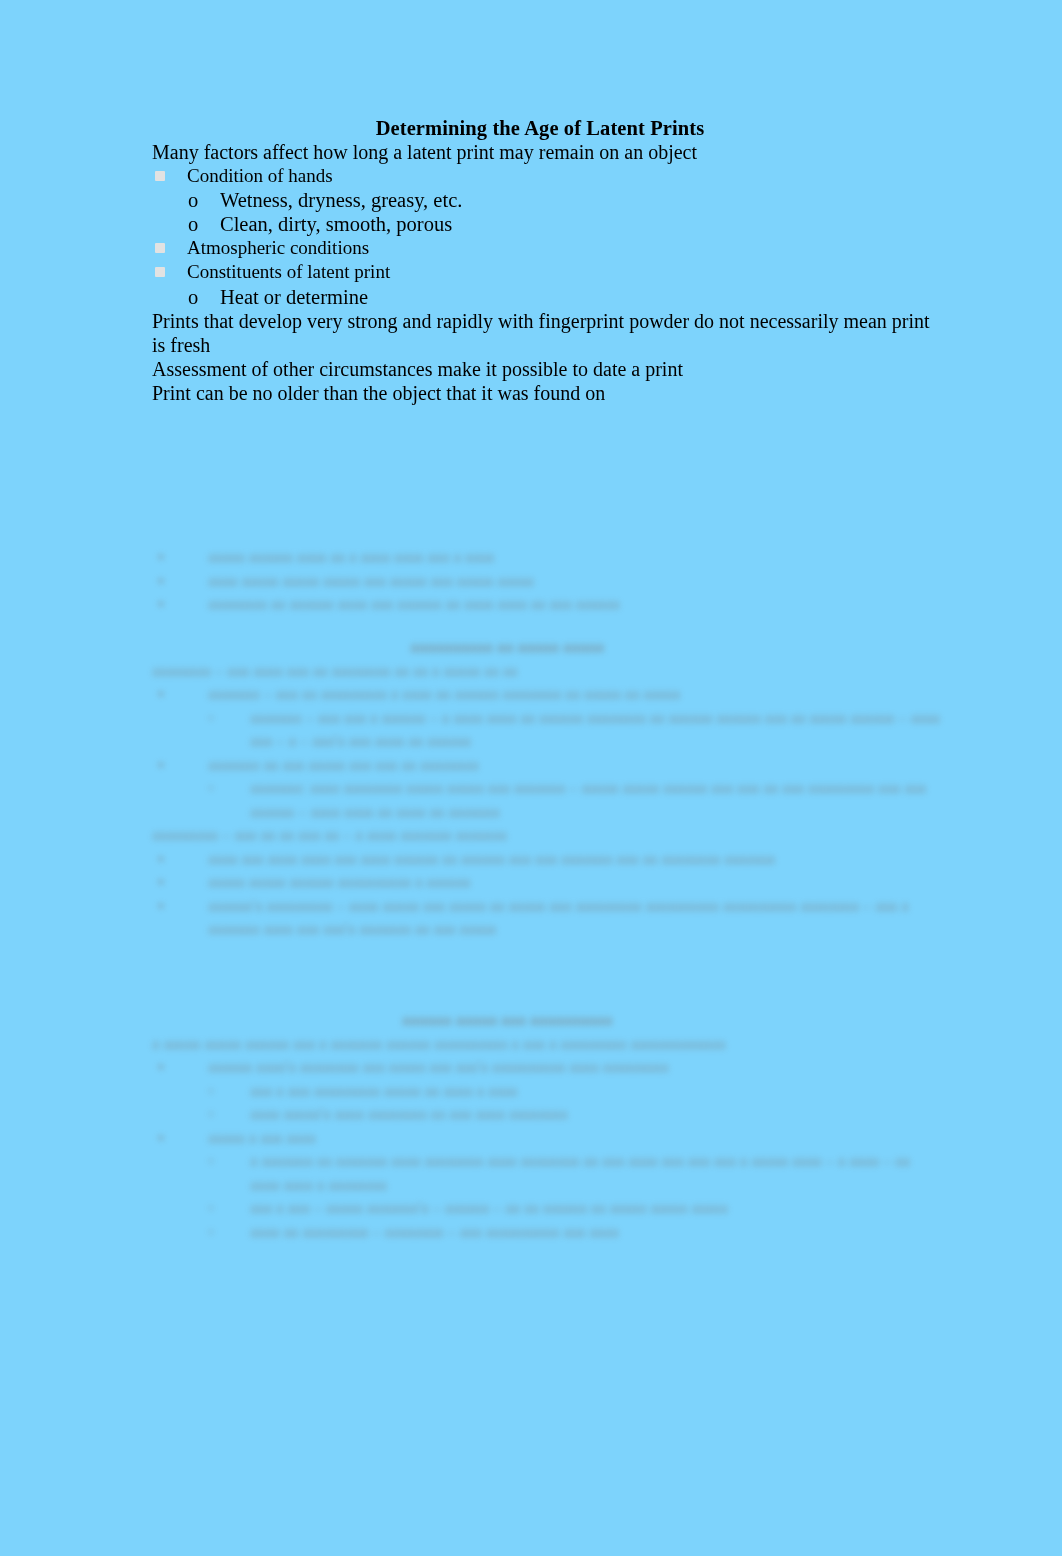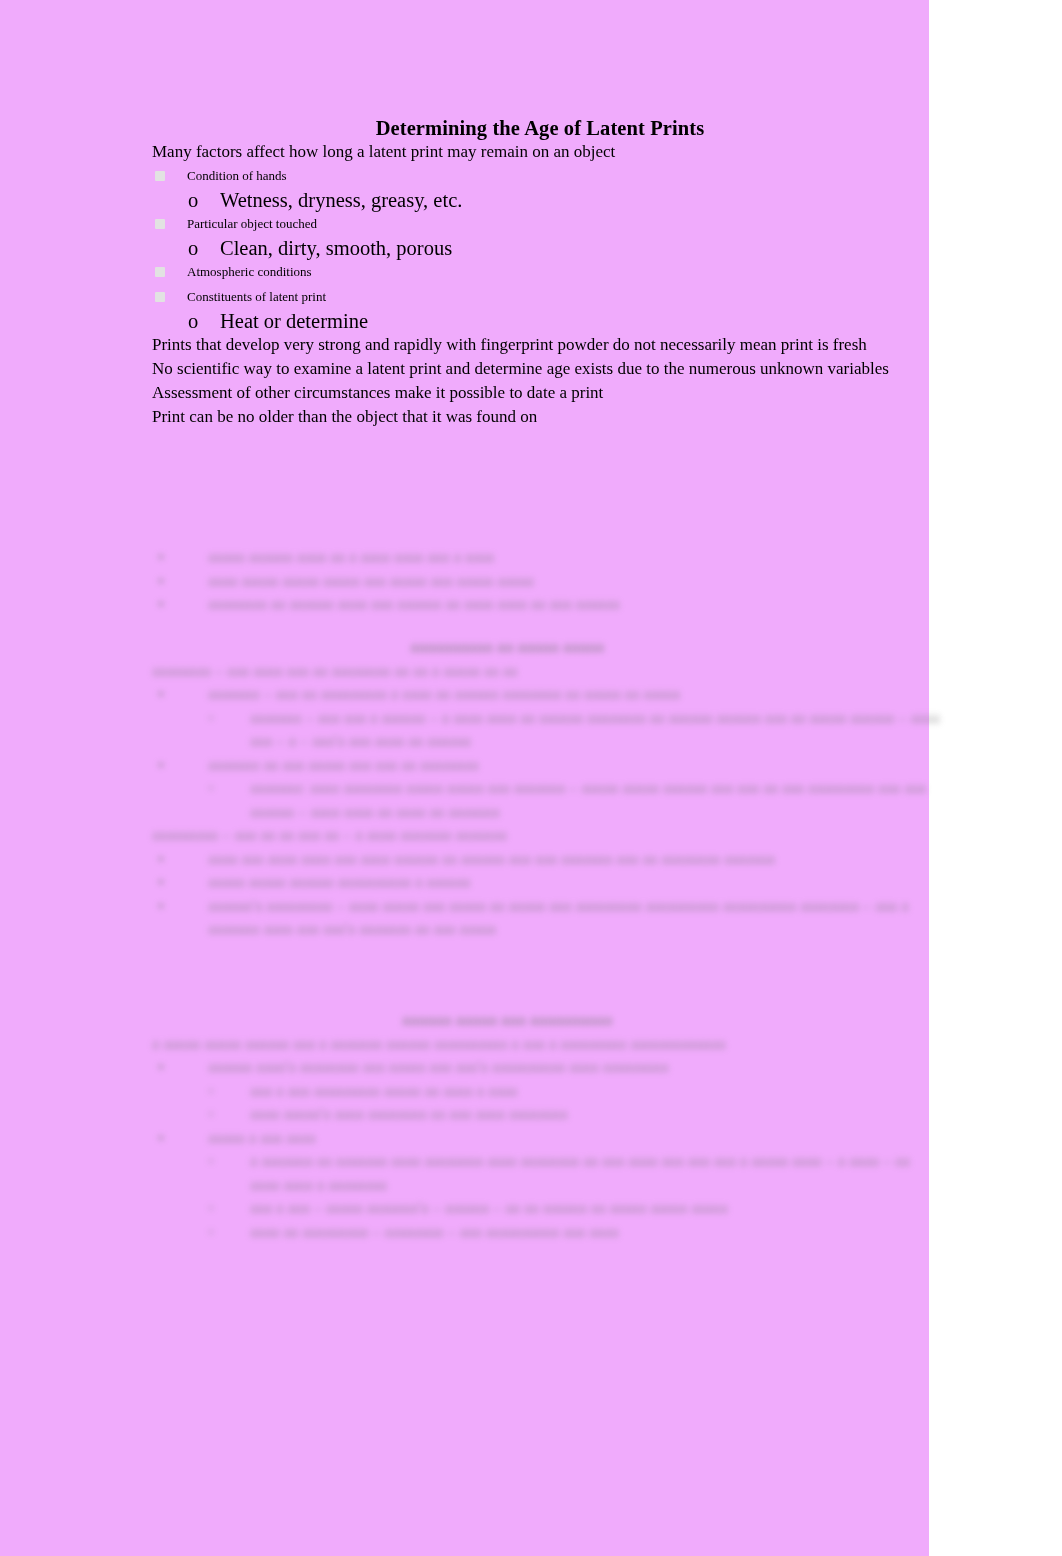--- a/index.html
+++ b/index.html
@@ -13,23 +13,23 @@
     position: relative;
     font-family: "Liberation Serif", "DejaVu Serif", serif;
     color: #000000;
     overflow: hidden;
   }
 
   .page {
     position: absolute;
     left: 0;
     top: 0;
-    width: 929px;
+    width: 1062px;
     height: 1556px;
-    background: #f0abfc;
+    background: #7dd3fc;
   }
 
   .content {
     position: absolute;
     left: 152px;
     top: 116px;
     width: 780px;
   }
 
   .doc-title {
@@ -37,30 +37,30 @@
     font-weight: bold;
     font-size: 20.5px;
     line-height: 24px;
     letter-spacing: 0.1px;
     margin: 0 0 0 0;
     padding-right: 4px;
   }
 
   
   .para {
-    font-size: 17px;
+    font-size: 20px;
     line-height: 24.1px;
     margin: 0;
     text-align: left;
   }
 
   
   .lvl1 {
     position: relative;
-    font-size: 13px;
+    font-size: 19px;
     line-height: 24.1px;
     padding-left: 35px;
     margin: 0;
   }
   .lvl1 .sq {
     position: absolute;
     left: 3px;
     top: 7px;
     width: 10px;
     height: 10px;
@@ -147,45 +147,40 @@
 
     <div class="lvl1">
       <span class="sq"></span>
       <span>Condition of hands</span>
     </div>
     <div class="lvl2">
       <span class="om">o</span>
       <span>Wetness, dryness, greasy, etc.</span>
     </div>
 
-    <div class="lvl1">
-      <span class="sq"></span>
-      <span>Particular object touched</span>
-    </div>
     <div class="lvl2">
       <span class="om">o</span>
       <span>Clean, dirty, smooth, porous</span>
     </div>
 
     <div class="lvl1">
       <span class="sq"></span>
       <span>Atmospheric conditions</span>
     </div>
 
     <div class="lvl1">
       <span class="sq"></span>
       <span>Constituents of latent print</span>
     </div>
     <div class="lvl2">
       <span class="om">o</span>
       <span>Heat or determine</span>
     </div>
 
     <div class="para">Prints that develop very strong and rapidly with fingerprint powder do not necessarily mean print is fresh</div>
-    <div class="para">No scientific way to examine a latent print and determine age exists due to the numerous unknown variables</div>
     <div class="para">Assessment of other circumstances make it possible to date a print</div>
     <div class="para">Print can be no older than the object that it was found on</div>
 
   </div>
 
   <div class="blurred" style="top:545px;">
     <div class="bl1">
       <span class="bm">▪</span>
       <span>aaaaa aaaaaa aaaa aa a aaaa aaaa aaa a aaaa</span>
     </div>

